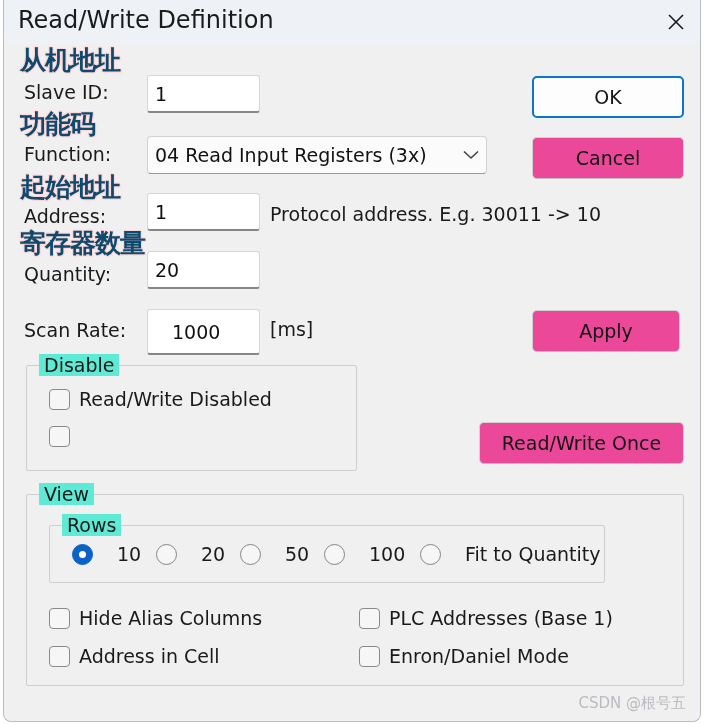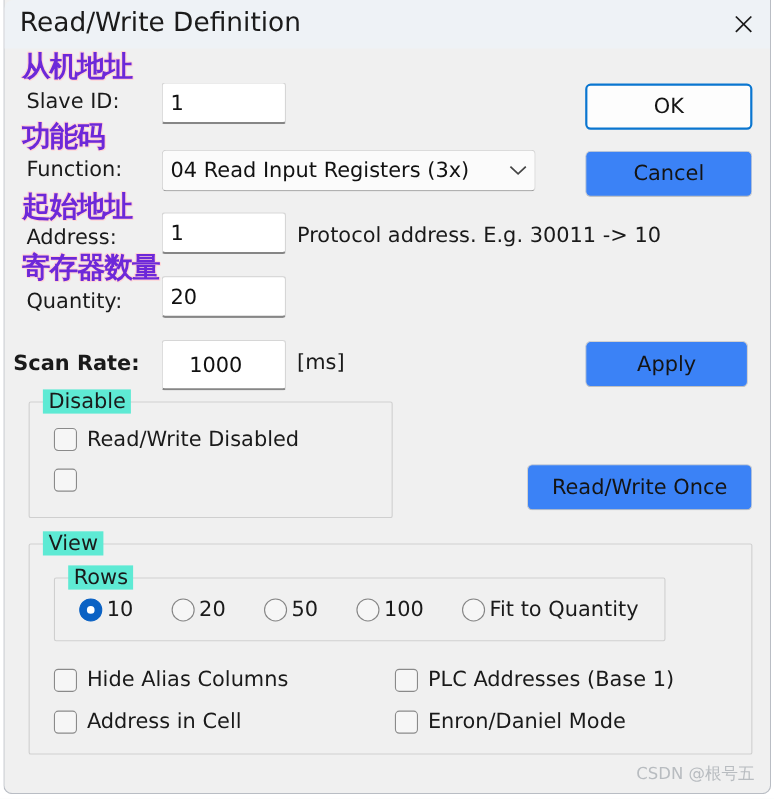--- a/index.html
+++ b/index.html
@@ -69,21 +69,21 @@
     color: #1a1a1a;
     white-space: nowrap;
   }
 
   
   .ann {
     position: absolute;
     font-family: "DejaVu Sans", sans-serif;
     font-size: 26px;
     font-weight: bold;
-    color: #6d28d9;
+    color: #0c4a6e;
     white-space: nowrap;
     text-shadow:
        1px 0 0 #ffd6d6, -1px 0 0 #ffd6d6,
        0 1px 0 #ffd6d6, 0 -1px 0 #ffd6d6,
        1px 1px 0 #ffd6d6, -1px -1px 0 #ffd6d6;
     letter-spacing: -1px;
     z-index: 5;
   }
 
   
@@ -128,21 +128,21 @@
   #fn-combo-arrow {
     width: 30px;
     display: flex;
     align-items: center;
     justify-content: center;
   }
 
   
   .btn {
     position: absolute;
-    background: #3b82f6;
+    background: #ec4899;
     border: 1px solid #d1d1d1;
     border-bottom: 1px solid #c0c0c0;
     border-radius: 5px;
     box-sizing: border-box;
     display: flex;
     align-items: center;
     justify-content: center;
     font-family: "DejaVu Sans", sans-serif;
     font-size: 19px;
     color: #141414;
@@ -223,21 +223,21 @@
     content: "";
     position: absolute;
     left: 6px;
     top: 6px;
     width: 7px;
     height: 7px;
     border-radius: 50%;
     background: #ffffff;
   }
   .rd-label {
-    margin-left: 4px;
+    margin-left: 24px;
     font-family: "DejaVu Sans", sans-serif;
     font-size: 19px;
     color: #1a1a1a;
   }
 
   
   #watermark {
     position: absolute;
     right: 14px;
     bottom: 8px;
@@ -280,21 +280,21 @@
     </span>
   </div>
 
   <div class="lbl" style="left:20px; top:205px;">Address:</div>
   <div class="tinput" style="left:143px; top:193px; width:113px; height:38px;">1</div>
   <div class="lbl" style="left:266px; top:203px;">Protocol address. E.g. 30011 -&gt; 10</div>
 
   <div class="lbl" style="left:20px; top:263px;">Quantity:</div>
   <div class="tinput" style="left:143px; top:251px; width:113px; height:38px;">20</div>
 
-  <div class="lbl" style="left:8px; top:319px;font-weight:bold;">Scan Rate:</div>
+  <div class="lbl" style="left:20px; top:319px;">Scan Rate:</div>
   <div class="tinput" style="left:143px; top:309px; width:113px; height:46px;padding-left:24px;">1000</div>
   <div class="lbl" style="left:266px; top:318px;">[ms]</div>
 
   <div class="btn accent" style="left:528px; top:76px; width:152px; height:42px;">OK</div>
   <div class="btn" style="left:528px; top:137px; width:152px; height:42px;">Cancel</div>
   <div class="btn" style="left:528px; top:310px; width:148px; height:42px;">Apply</div>
   <div class="btn" style="left:475px; top:422px; width:205px; height:42px;">Read/Write Once</div>
 
   <div class="group" style="left:22px; top:365px; width:331px; height:106px;">
     <div class="group-title">Disable</div>

